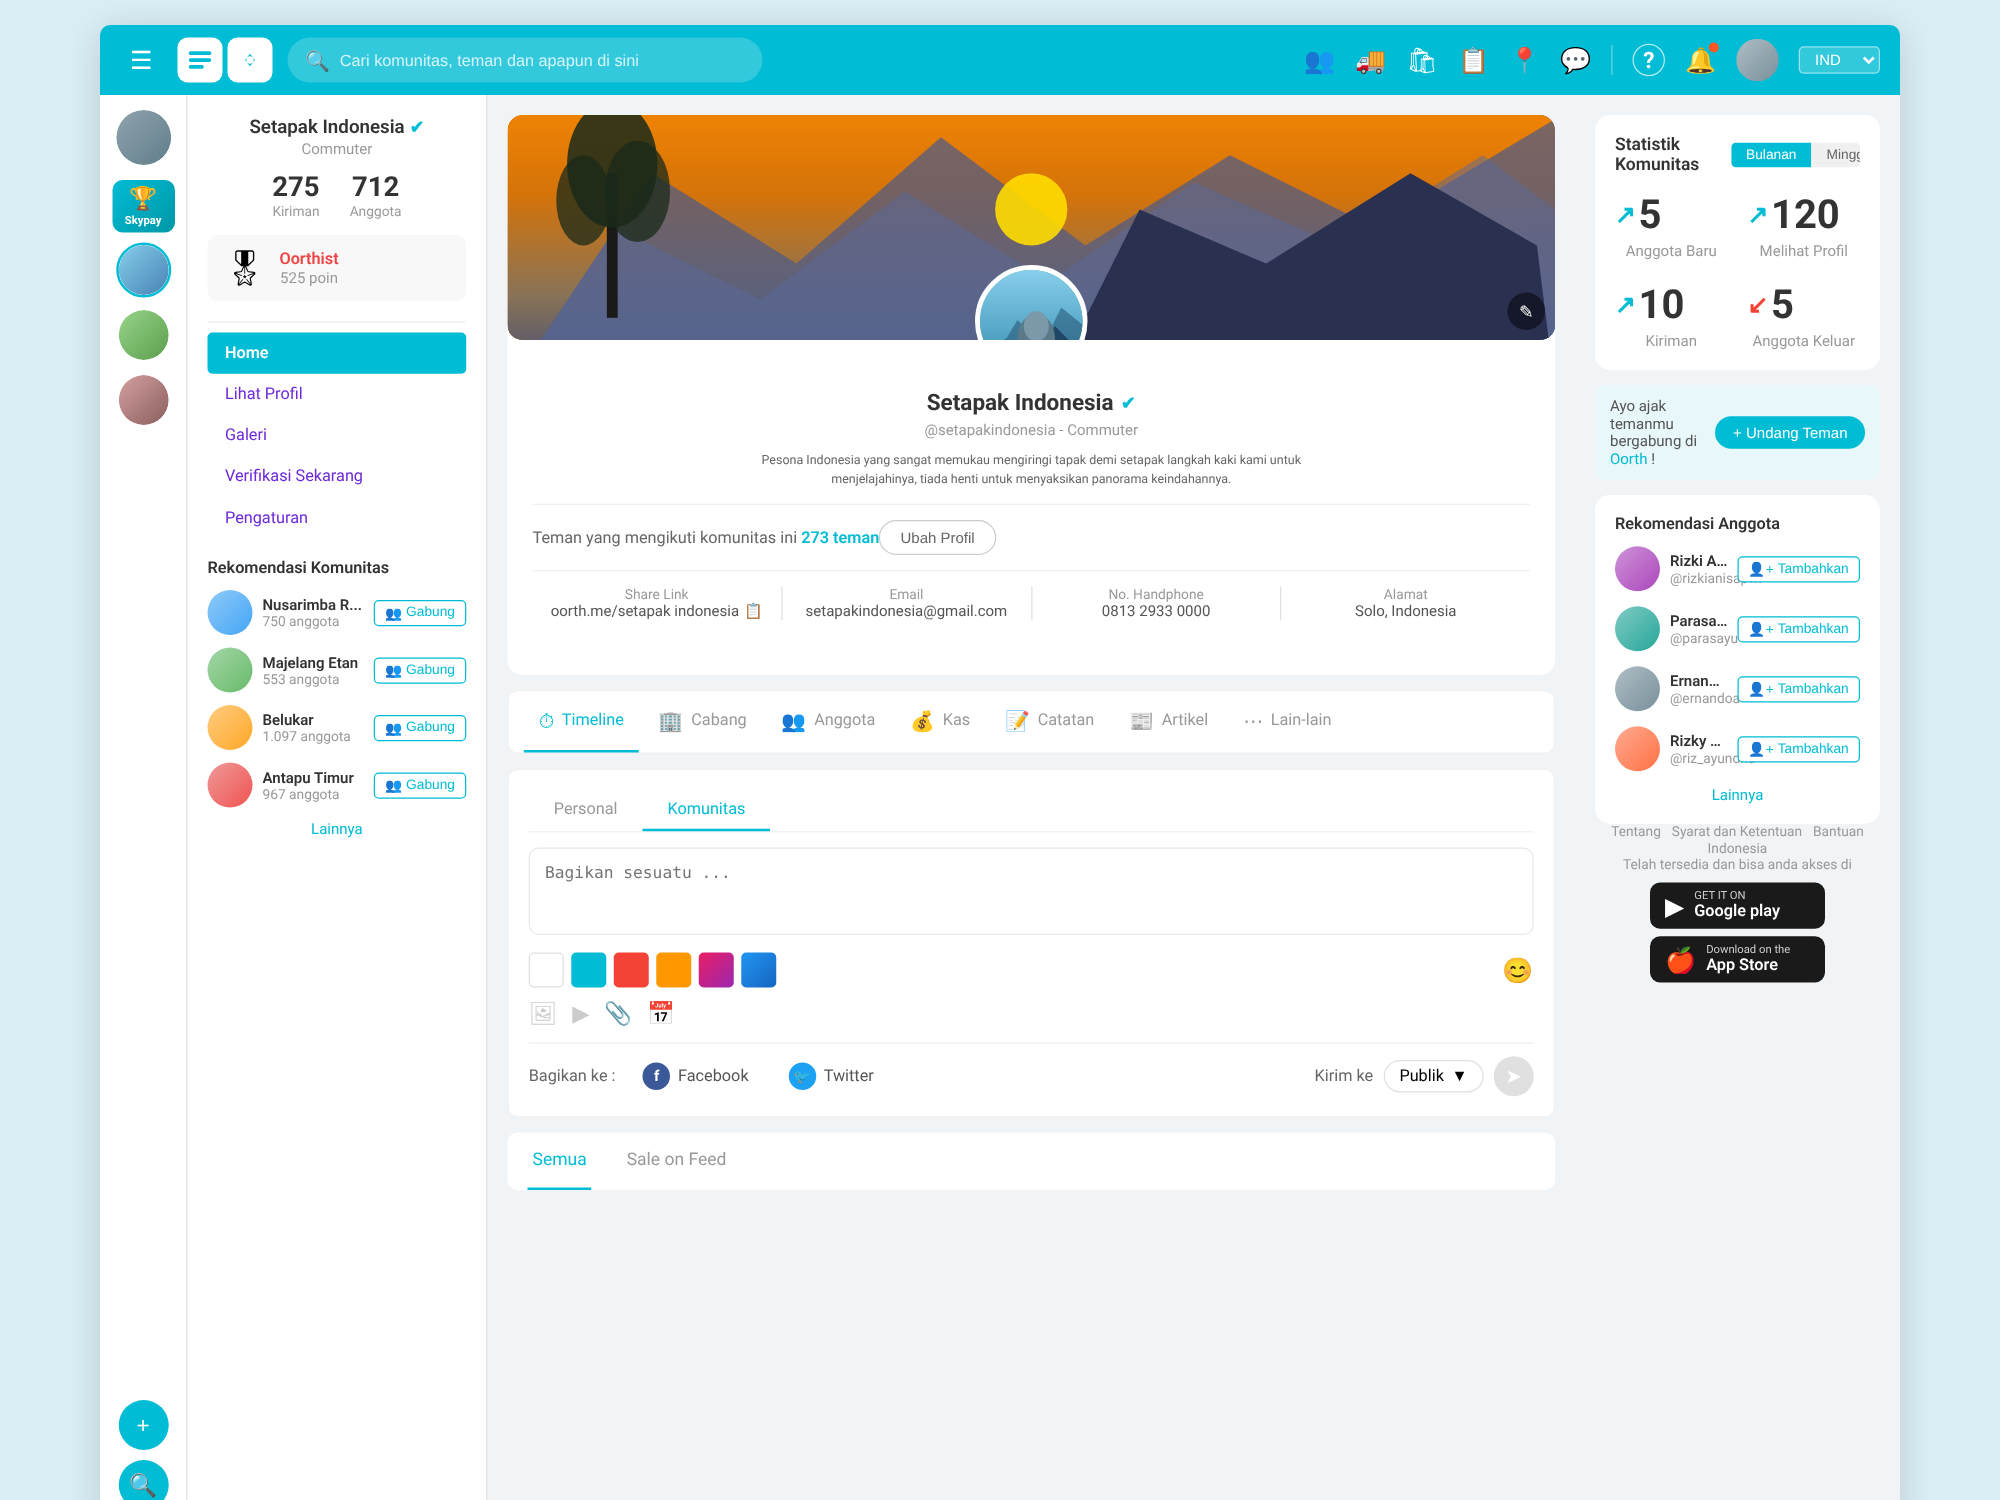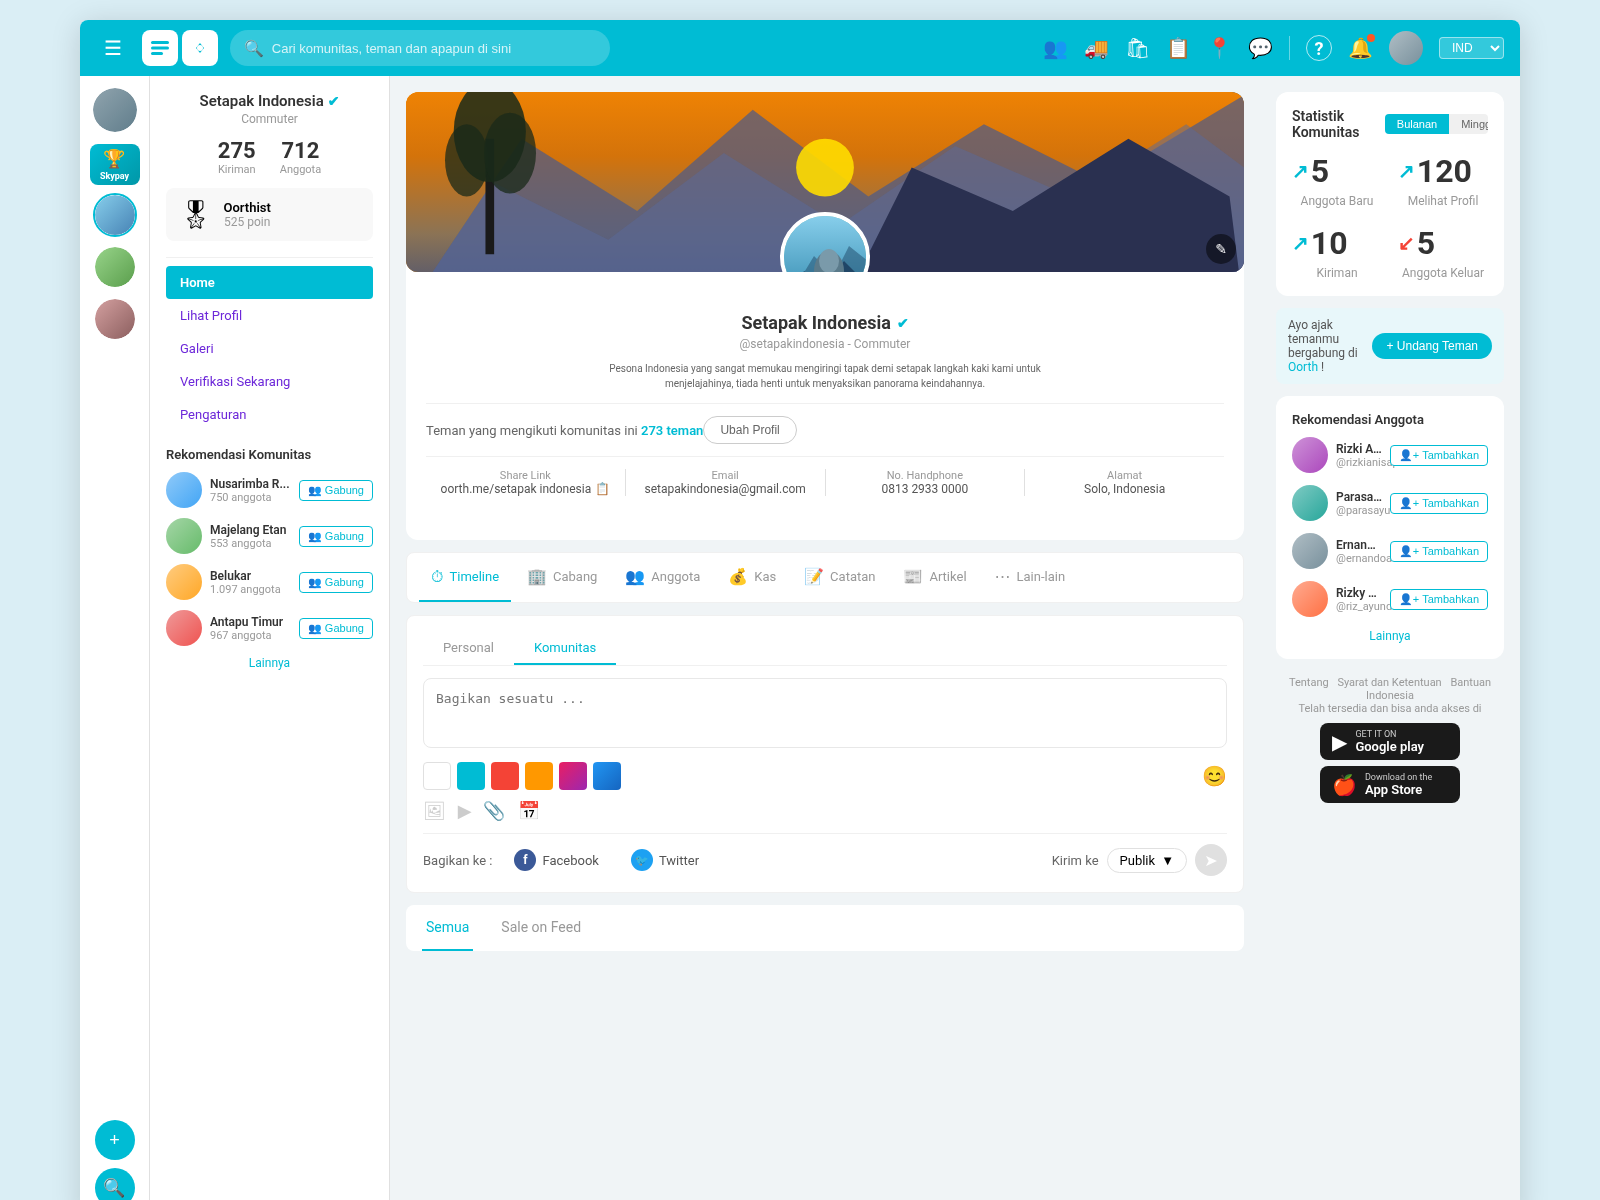--- a/index.html
+++ b/index.html
@@ -249,21 +249,21 @@
       border-radius: 8px;
       padding: 10px 12px;
       margin-top: 12px;
     }
     .reward-icon {
       font-size: 28px;
     }
     .reward-name {
       font-size: 13px;
       font-weight: 600;
-      color: #000000;
+      color: #ef4444;
     }
     .reward-points {
       font-size: 12px;
       color: #999;
     }
     .sidebar-nav {
       margin-top: 8px;
     }
     .sidebar-nav-link {
       display: block;
@@ -751,21 +751,21 @@
       cursor: pointer;
       white-space: nowrap;
       display: flex;
       align-items: center;
       gap: 4px;
     }
     .rec-members-card {
       background: white;
       border-radius: 12px;
       padding: 16px;
-      margin-bottom: 17px;
+      margin-bottom: 0;
     }
     .rec-member-item {
       display: flex;
       align-items: center;
       gap: 8px;
       margin-bottom: 12px;
     }
     .rec-member-avatar {
       width: 36px;
       height: 36px;

